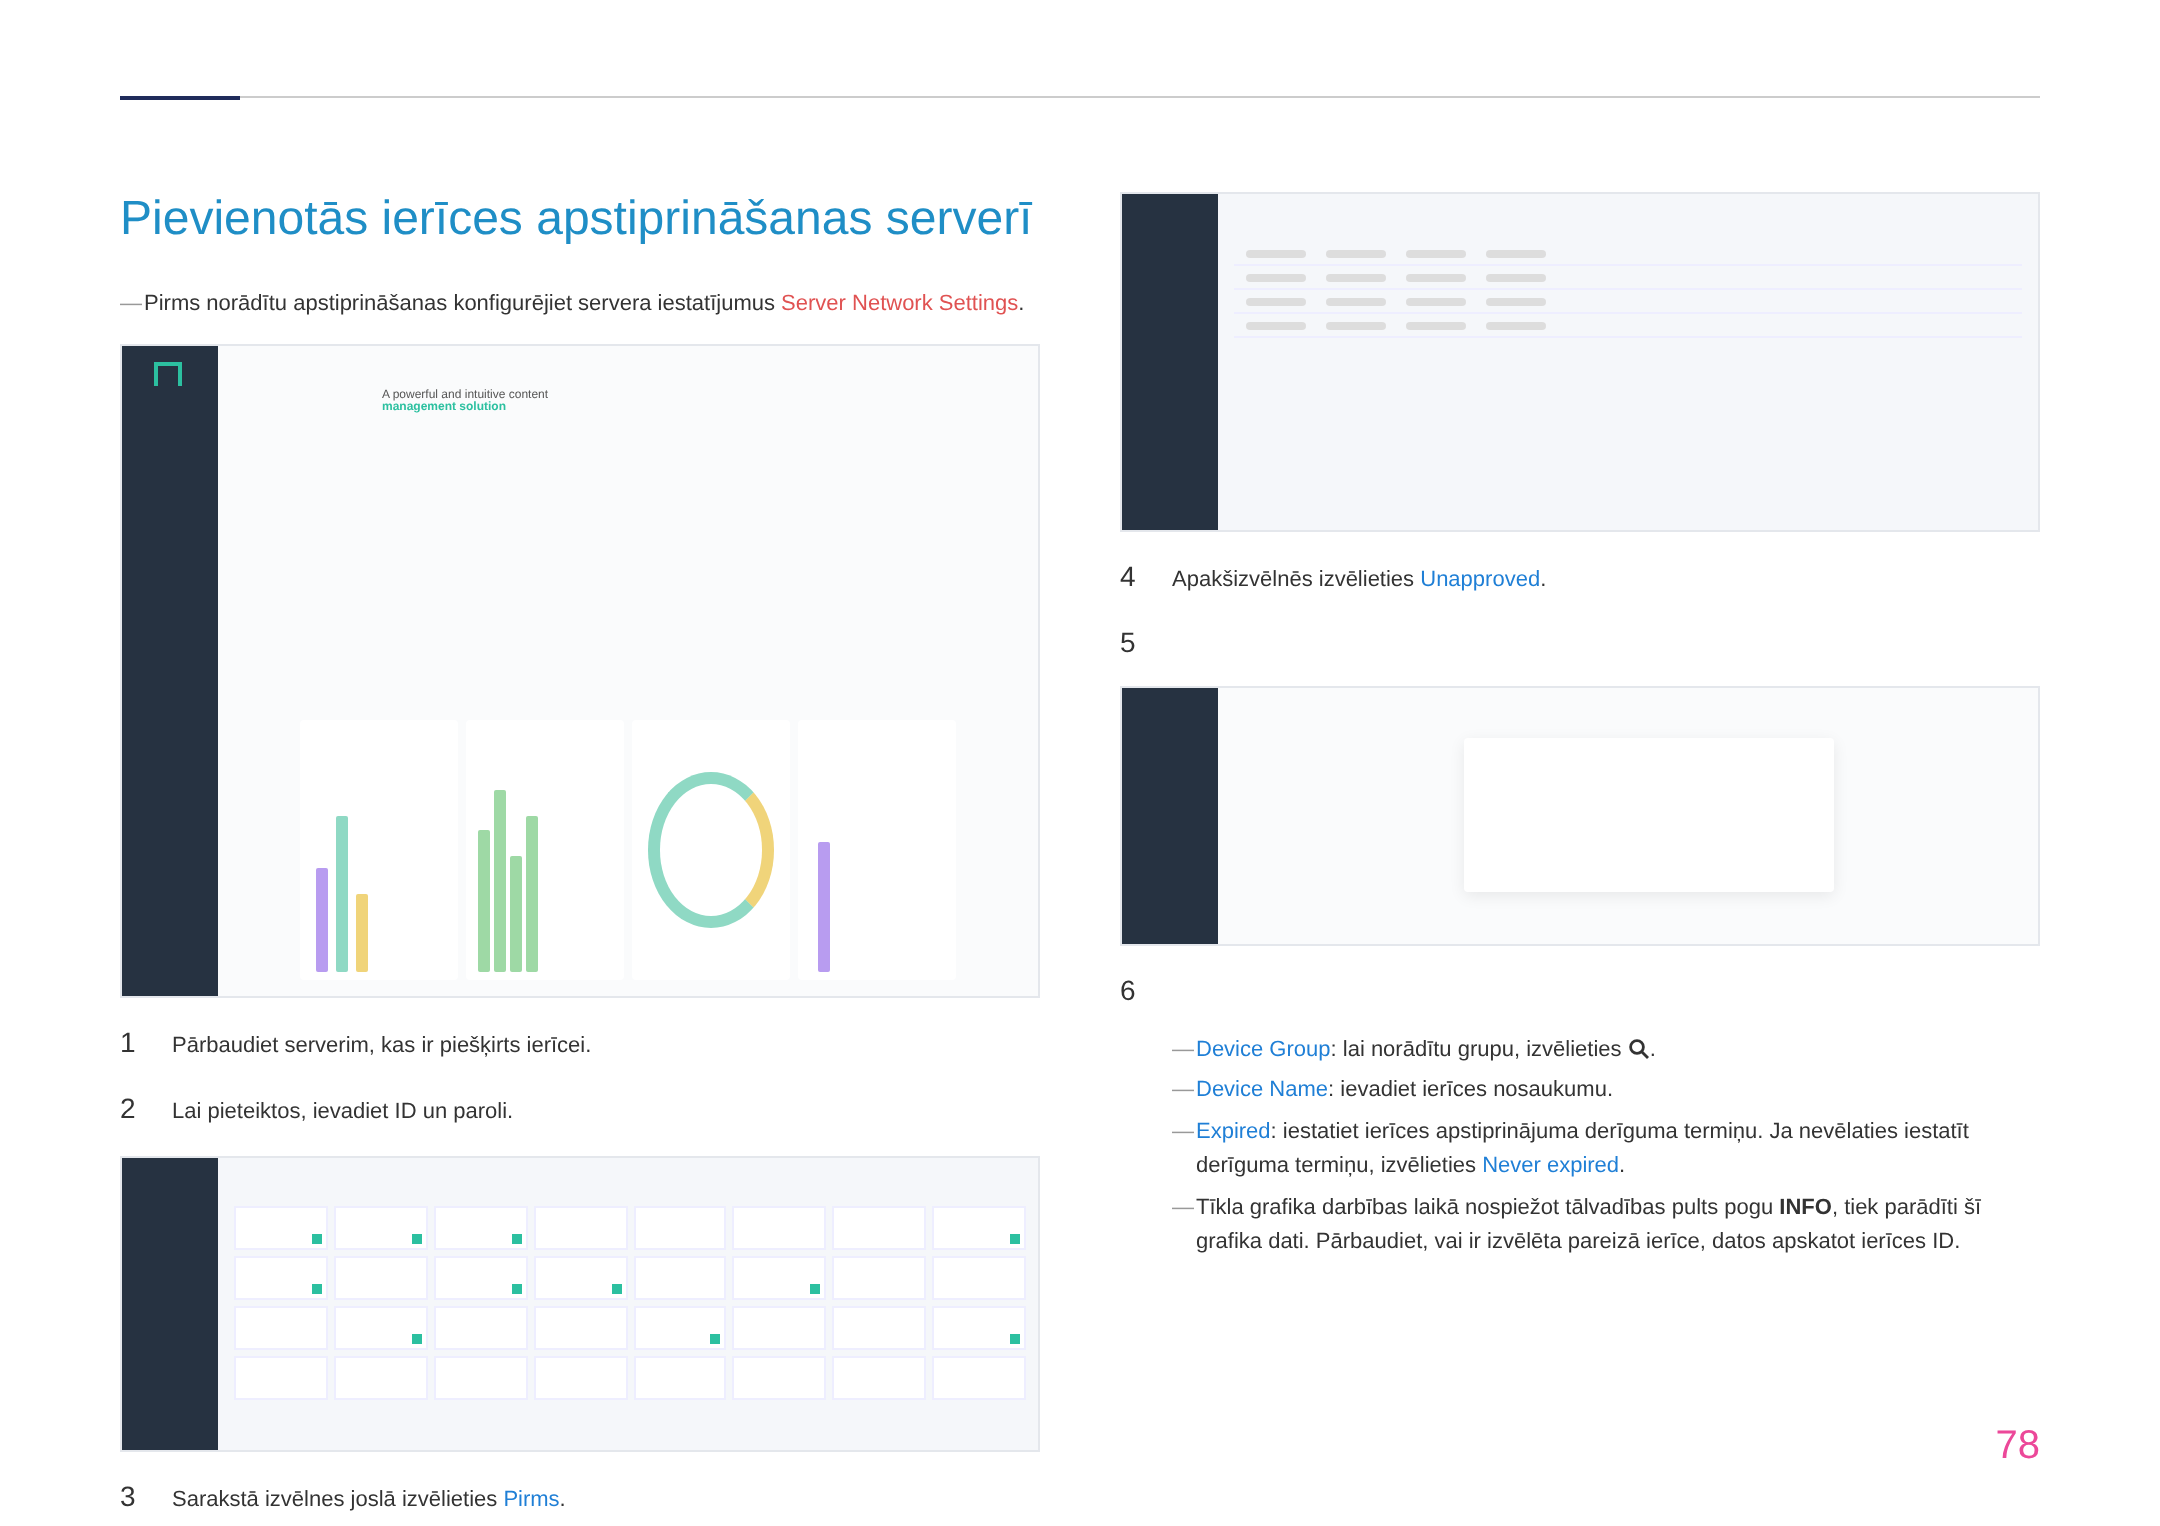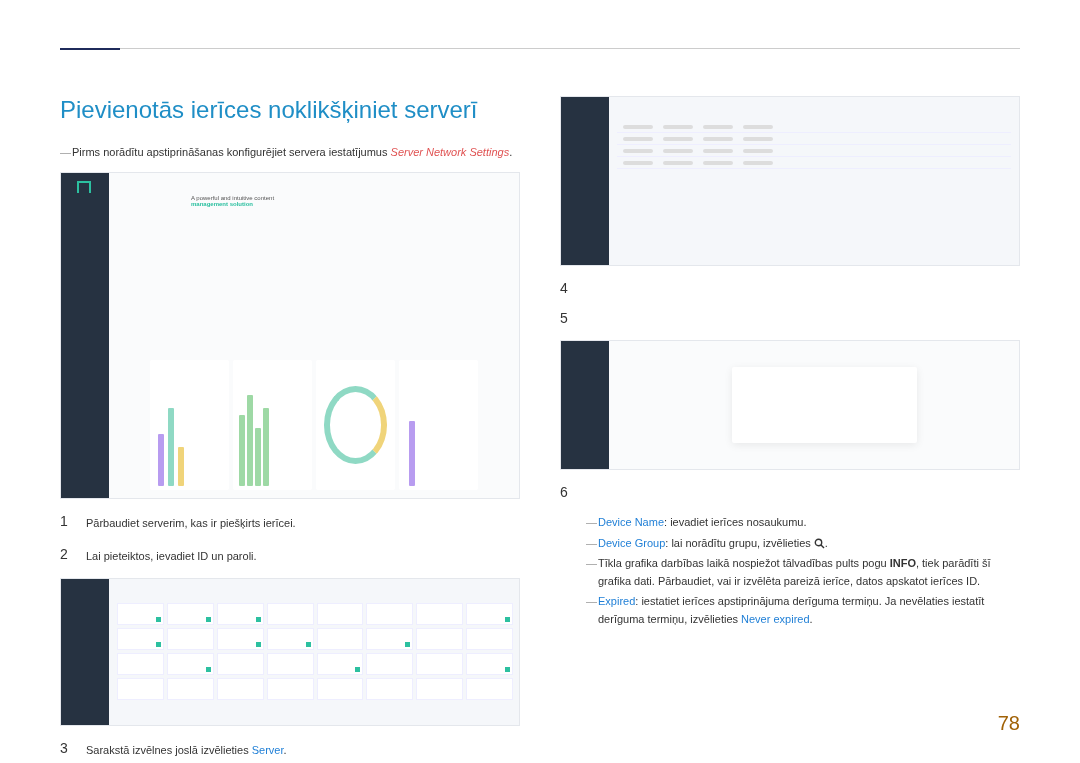--- a/index.html
+++ b/index.html
@@ -51,21 +51,21 @@
   margin-bottom: 14px;
   padding-left: 12px;
   position: relative;
 }
 .note::before {
   content: "―";
   position: absolute;
   left: 0;
   color: #999;
 }
-.link-red { color: #e05252; font-style: italic; }
+.link-red { color: #e05252; }
 .link-blue { color: #1f7fd6; }
 .step {
   display: flex;
   align-items: flex-start;
   gap: 14px;
   margin-bottom: 14px;
 }
 .step-num {
   font-size: 14px;
   color: #333;
@@ -198,32 +198,32 @@
   background: #fff;
   box-shadow: 0 2px 8px rgba(0,0,0,0.08);
   border-radius: 2px;
 }
 .search-icon-svg { display: inline-block; vertical-align: -2px; }
 .page-num {
   position: absolute;
   bottom: 28px;
   right: 60px;
   font-size: 20px;
-  color: #a16207;
+  color: #ec4899;
 }
 </style>
 </head>
 <body>
 
 <div class="top-bar"></div>
 <div class="top-bar-accent"></div>
 
 <div class="content">
   <div class="col">
-    <h1>Pievienotās ierīces noklikšķiniet serverī</h1>
+    <h1>Pievienotās ierīces apstiprināšanas serverī</h1>
 
     <div class="note">
       <span>Pirms norādītu apstiprināšanas konfigurējiet servera iestatījumus </span><span class="link-red">Server Network Settings</span><span>.</span>
     </div>
 
     <div class="screenshot-ph ph1">
       <div class="ph-sidebar">
         <div class="ph-sidebar-logo"></div>
       </div>
       <div class="ph-content">
@@ -296,21 +296,21 @@
           <div class="ph-cell"></div>
           <div class="ph-cell"></div>
           <div class="ph-cell"></div>
           <div class="ph-cell"></div>
       </div>
     </div>
 
     <div class="step">
       <span class="step-num">3</span>
       <span class="step-text">
-        <span>Sarakstā izvēlnes joslā izvēlieties </span><span class="link-blue">Server</span><span>.</span>
+        <span>Sarakstā izvēlnes joslā izvēlieties </span><span class="link-blue">Pirms</span><span>.</span>
       </span>
     </div>
   </div>
 
   <div class="col">
 
     <div class="screenshot-ph ph3">
       <div class="ph-sidebar"></div>
       <div class="ph-table">
         <div class="ph-row">
@@ -335,49 +335,52 @@
             <div class="ph-chip"></div>
             <div class="ph-chip"></div>
             <div class="ph-chip"></div>
             <div class="ph-chip"></div>
           </div>
       </div>
     </div>
 
     <div class="step">
       <span class="step-num">4</span>
+      <span class="step-text">
+        <span>Apakšizvēlnēs izvēlieties </span><span class="link-blue">Unapproved</span><span>.</span>
+      </span>
     </div>
     <div class="step">
       <span class="step-num">5</span>
     </div>
 
     <div class="screenshot-ph ph4">
       <div class="ph-sidebar"></div>
       <div class="ph-content">
         <div class="ph-modal"></div>
       </div>
     </div>
 
     <div class="step">
       <span class="step-num">6</span>
     </div>
 
     <div class="sub-list">
-      <div class="sub-item">
-        <span class="link-blue">Device Name</span><span>: ievadiet ierīces nosaukumu.</span>
-      </div>
       <div class="sub-item">
         <span class="link-blue">Device Group</span><span>: lai norādītu grupu, izvēlieties </span><svg class="search-icon-svg" width="11" height="11" viewBox="0 0 11 11">
             <circle cx="4.5" cy="4.5" r="3.2" fill="none" stroke="#333" stroke-width="1.4"></circle>
             <line x1="7" y1="7" x2="10" y2="10" stroke="#333" stroke-width="1.4"></line>
           </svg><span>.</span>
       </div>
       <div class="sub-item">
-        <span>Tīkla grafika darbības laikā nospiežot tālvadības pults pogu </span><b>INFO</b><span>, tiek parādīti šī grafika dati. Pārbaudiet, vai ir izvēlēta pareizā ierīce, datos apskatot ierīces ID.</span>
+        <span class="link-blue">Device Name</span><span>: ievadiet ierīces nosaukumu.</span>
       </div>
       <div class="sub-item">
         <span class="link-blue">Expired</span><span>: iestatiet ierīces apstiprinājuma derīguma termiņu. Ja nevēlaties iestatīt derīguma termiņu, izvēlieties </span><span class="link-blue">Never expired</span><span>.</span>
       </div>
+      <div class="sub-item">
+        <span>Tīkla grafika darbības laikā nospiežot tālvadības pults pogu </span><b>INFO</b><span>, tiek parādīti šī grafika dati. Pārbaudiet, vai ir izvēlēta pareizā ierīce, datos apskatot ierīces ID.</span>
+      </div>
     </div>
   </div>
 </div>
 
 <div class="page-num">78</div>
 
 </body></html>

